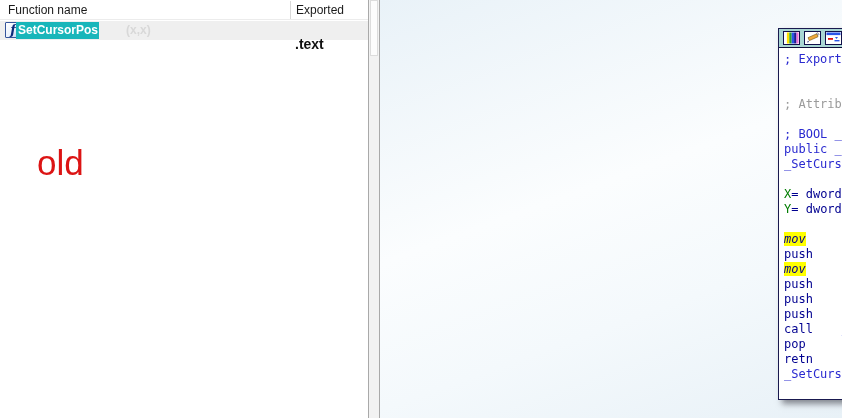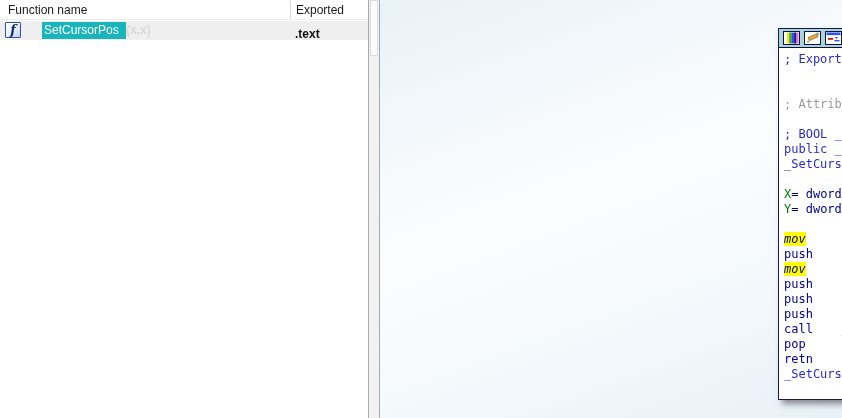--- a/index.html
+++ b/index.html
@@ -12,26 +12,26 @@
   .fp-header { position:absolute; left:0; top:0; width:368px; height:20px; background:#fff; border-bottom:1px solid #ececec; }
   .fp-header .col-name { position:absolute; left:8px; top:3px; font-size:12px; color:#1a1a1a; }
   .fp-header .col-seg  { position:absolute; left:296px; top:3px; font-size:12px; color:#1a1a1a; }
   .fp-header .col-divider { position:absolute; left:290px; top:1px; width:1px; height:18px; background:#d9d9d9; }
 
   .fp-row { position:absolute; left:0; top:21px; width:368px; height:19px; background:#efefef; }
   .f-icon { position:absolute; left:5px; top:1px; width:16px; height:16px;
             border:1px solid #35549b; background:linear-gradient(135deg,#ffffff 0%,#e9f0fb 55%,#bcd0ee 100%);
             color:#0a2a7a; font-family:"DejaVu Serif", serif; font-style:italic; font-weight:bold;
             font-size:13px; line-height:14px; text-align:center; border-radius:1px; }
-  .fn-hl { position:absolute; left:42px; top:1px; height:17px; line-height:17px; padding:0 7px 0 2px;
-           font-size:12px; font-weight:normal; color:#ffffff; background:var(--match-teal,#18b6ba); }
+  .fn-hl { position:absolute; left:16px; top:1px; height:17px; line-height:17px; padding:0 1px 0 2px;
+           font-size:12px; font-weight:bold; color:#ffffff; background:var(--match-teal,#18b6ba); }
   .fn-suffix { position:absolute; left:126px; top:1px; height:17px; line-height:17px;
            font-size:12px; font-weight:bold; color:#d8d8d8; }
-  .seg-cell { position:absolute; left:295px; top:5px; height:17px; line-height:17px;
-           font-size:12px; font-weight:bold; color:#111; }
+  .seg-cell { position:absolute; left:295px; top:15px; height:17px; line-height:17px;
+           font-size:14px; font-weight:bold; color:#111; }
 
   .annotation { position:absolute; left:37px; top:143px; font-size:35px; color:var(--annotation-red,#dc1414);
            font-family:"Liberation Sans", sans-serif; }
 
   
   .v-scrollbar { position:absolute; left:368px; top:0; width:12px; height:418px; background:#f2f2f2;
            border-left:1px solid #a9a9a9; border-right:1px solid #a9a9a9; }
   .v-thumb { position:absolute; left:1px; top:0; width:8px; height:56px; background:#fcfcfc; border:1px solid #dcdcdc; }
 
   
@@ -69,20 +69,21 @@
       <div class="col-seg">Exported</div>
     </div>
 
     <div class="fp-row">
       <span class="f-icon">f</span>
       <span class="fn-hl">SetCursorPos</span>
       <span class="fn-suffix">(x,x)</span>
       <span class="seg-cell">.text</span>
     </div>
 
+    <div class="annotation">old</div>
   </section>
 
   <div class="v-scrollbar">
     <div class="v-thumb"></div>
   </div>
 
   <section class="right-area">
     <div class="disasm-window">
       <div class="disasm-titlebar">
         <svg class="tb-icon" viewBox="0 0 17 14">

